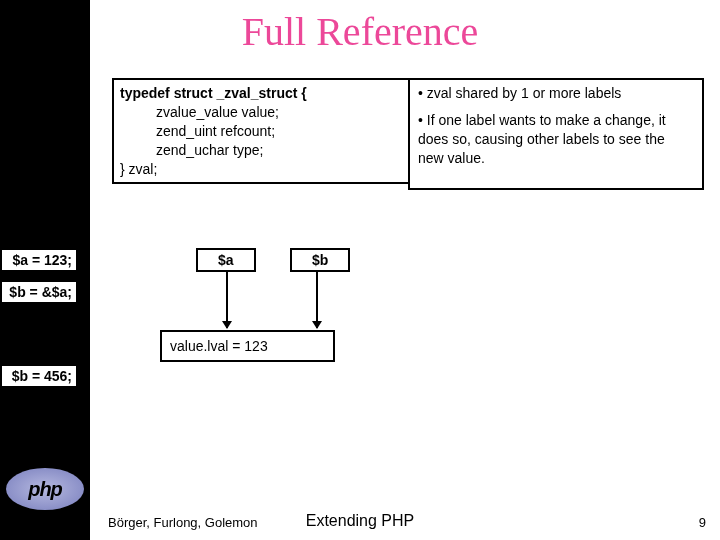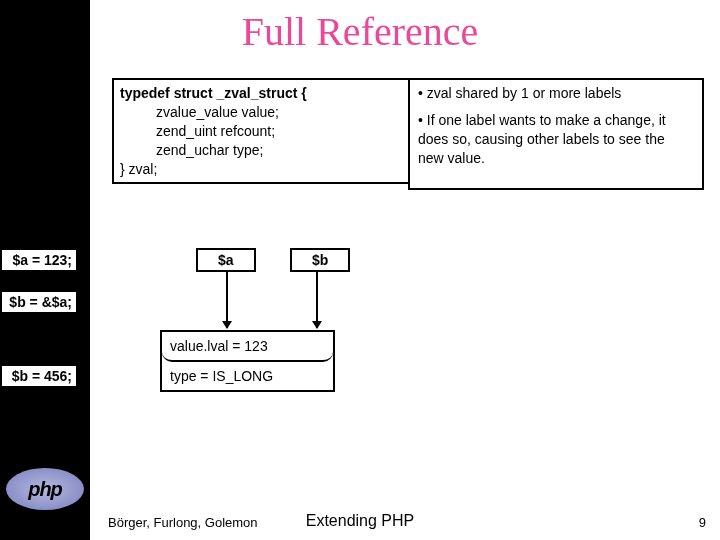--- a/index.html
+++ b/index.html
@@ -150,31 +150,30 @@
   <span class="indent">zend_uchar type;</span>
   <span>} zval;</span>
 </div>
 
 <div class="bullets-box">
   <p>• zval shared by 1 or more labels</p>
   <p>• If one label wants to make a change, it does so, causing other labels to see the new value.</p>
 </div>
 
 <div class="side-label" style="top:248px;">$a = 123;</div>
-<div class="side-label" style="top:290px;">$b = &amp;$a;</div>
+<div class="side-label" style="top:280px;">$b = &amp;$a;</div>
 <div class="side-label" style="top:364px;">$b = 456;</div>
 
 <div class="var-box" style="top:248px; left:196px;">$a</div>
 <div class="var-box" style="top:248px; left:290px;">$b</div>
 
 <div class="arrow" style="top:272px; left:226px; height:56px;"></div>
 <div class="arrow" style="top:272px; left:316px; height:56px;"></div>
 
 <div class="zval-box">
   <div class="row">value.lval = 123</div>
-  <div class="row">type = IS_LONG</div>
 </div>
 
 <div class="php-logo">php</div>
 
 <div class="footer-left">Börger, Furlong, Golemon</div>
 <div class="footer-center">Extending PHP</div>
 <div class="footer-right">9</div>
 
 </body></html>

